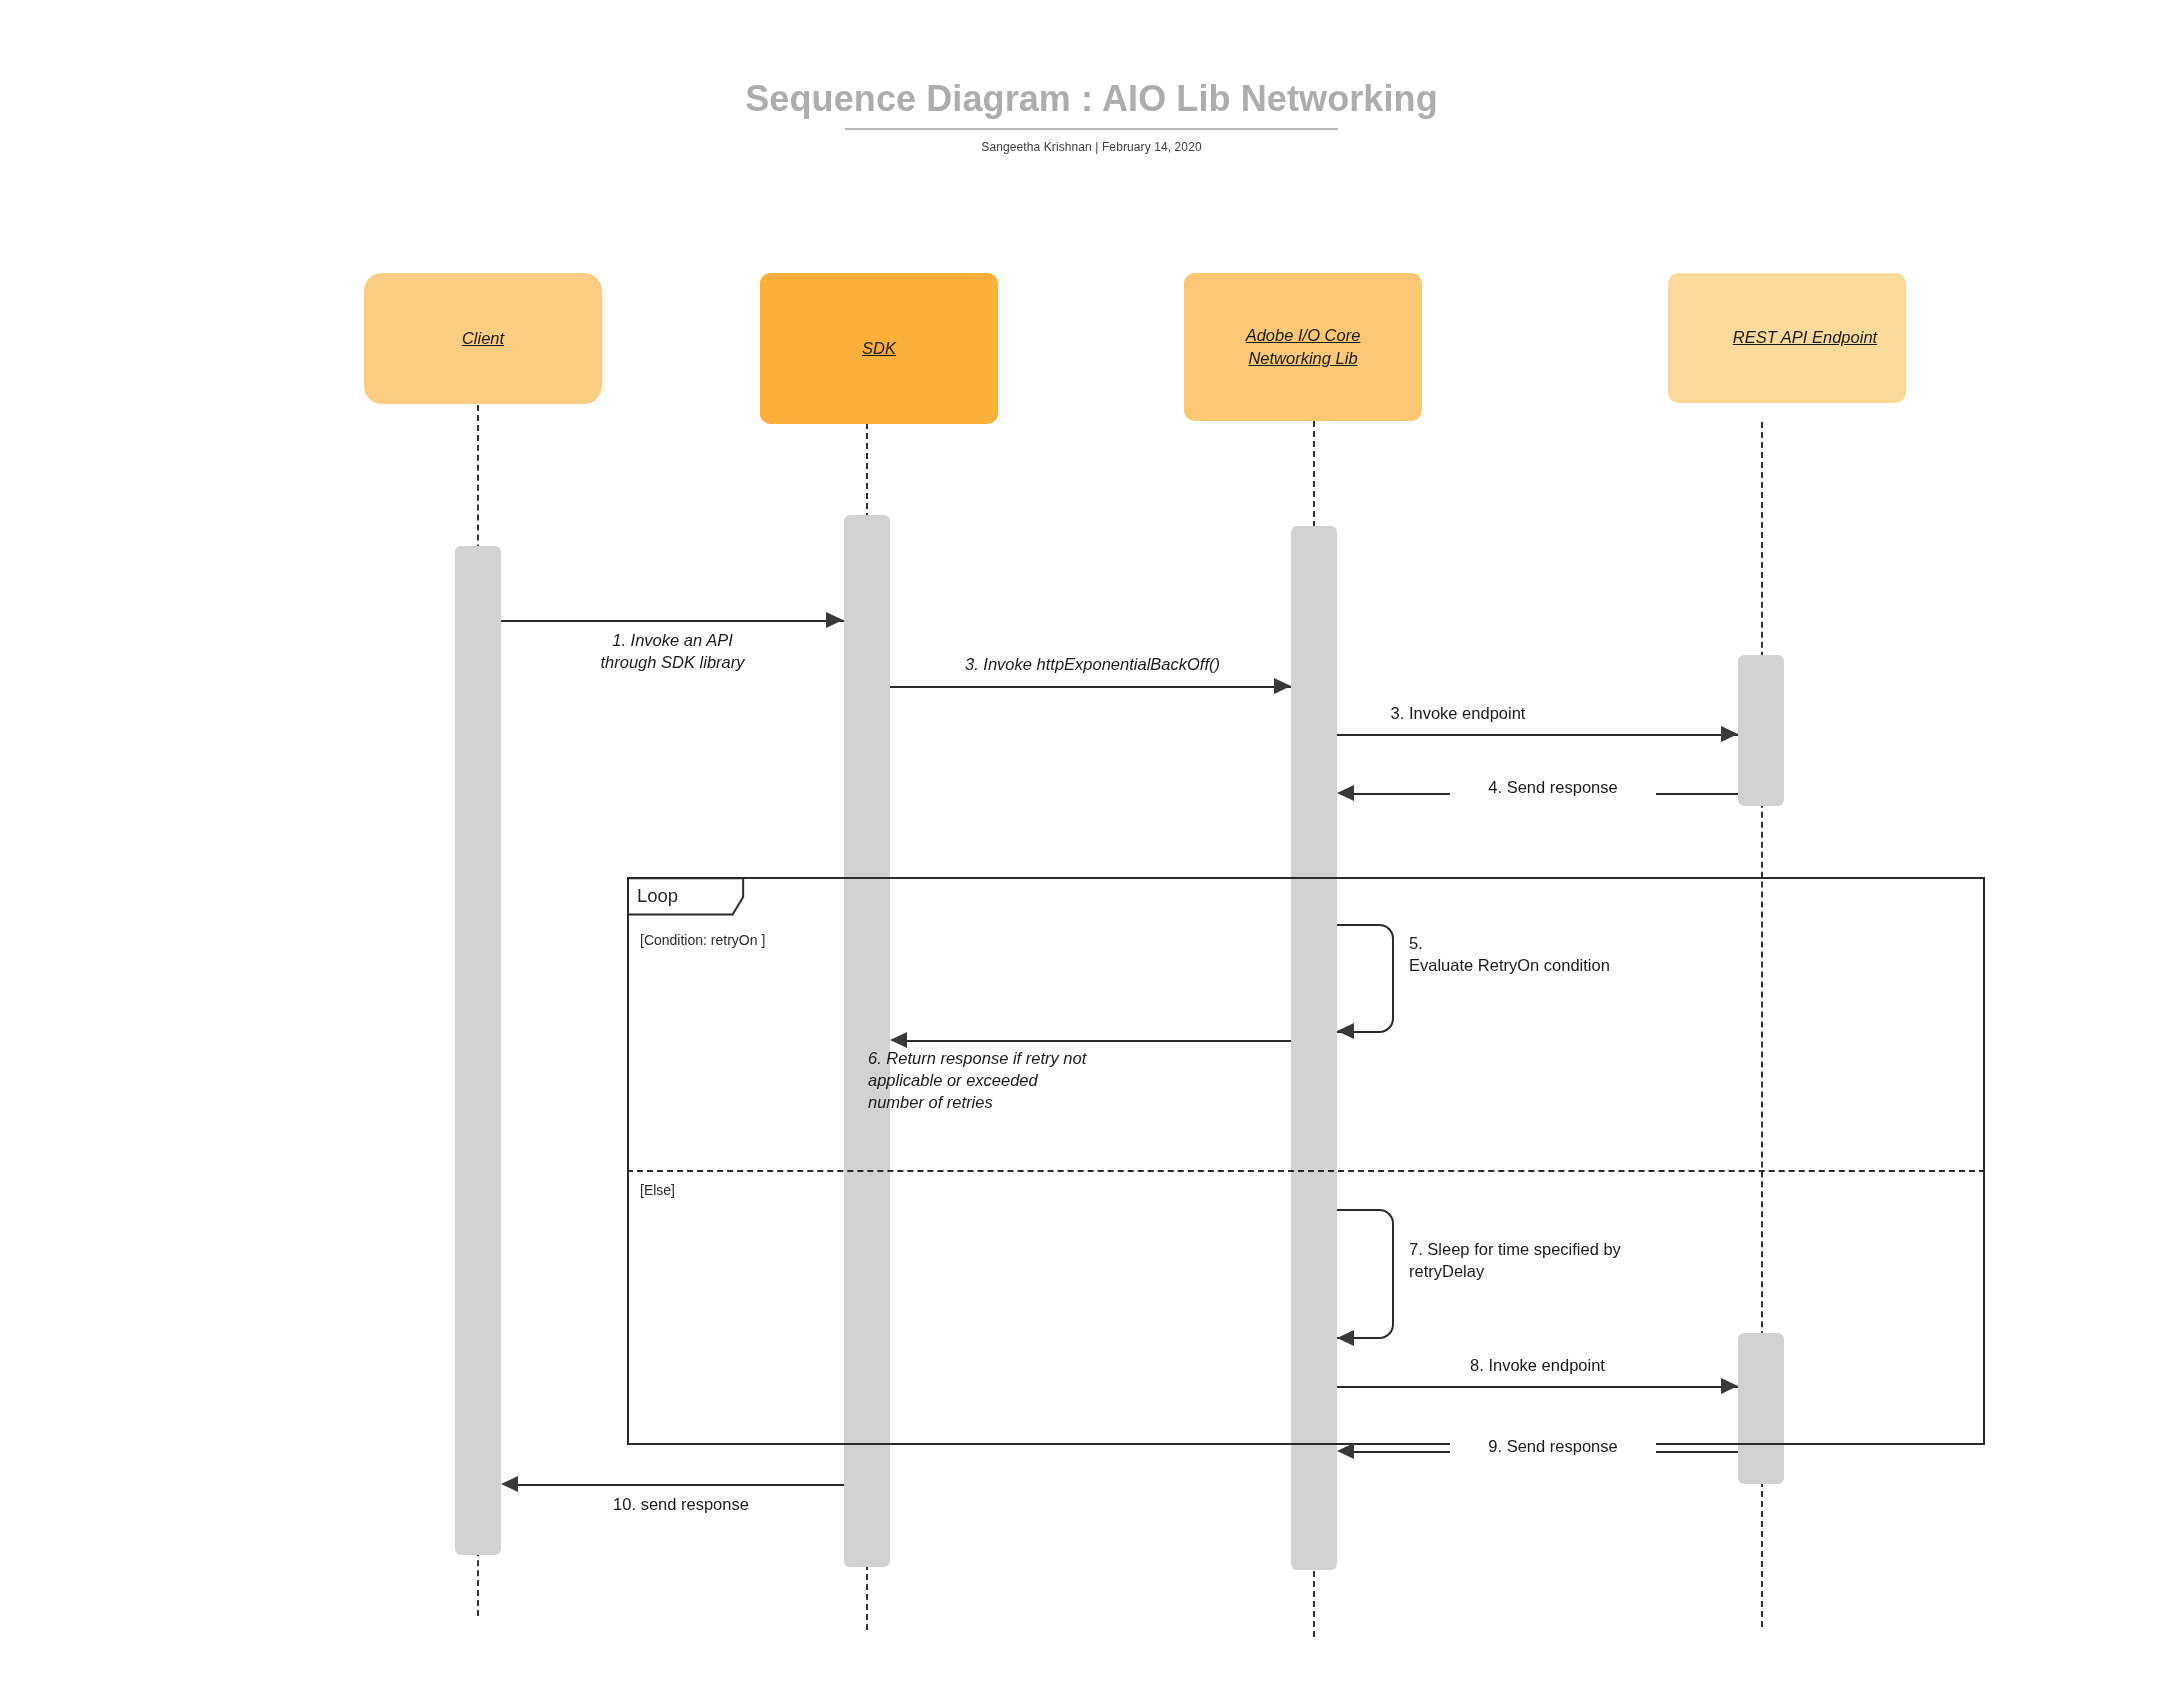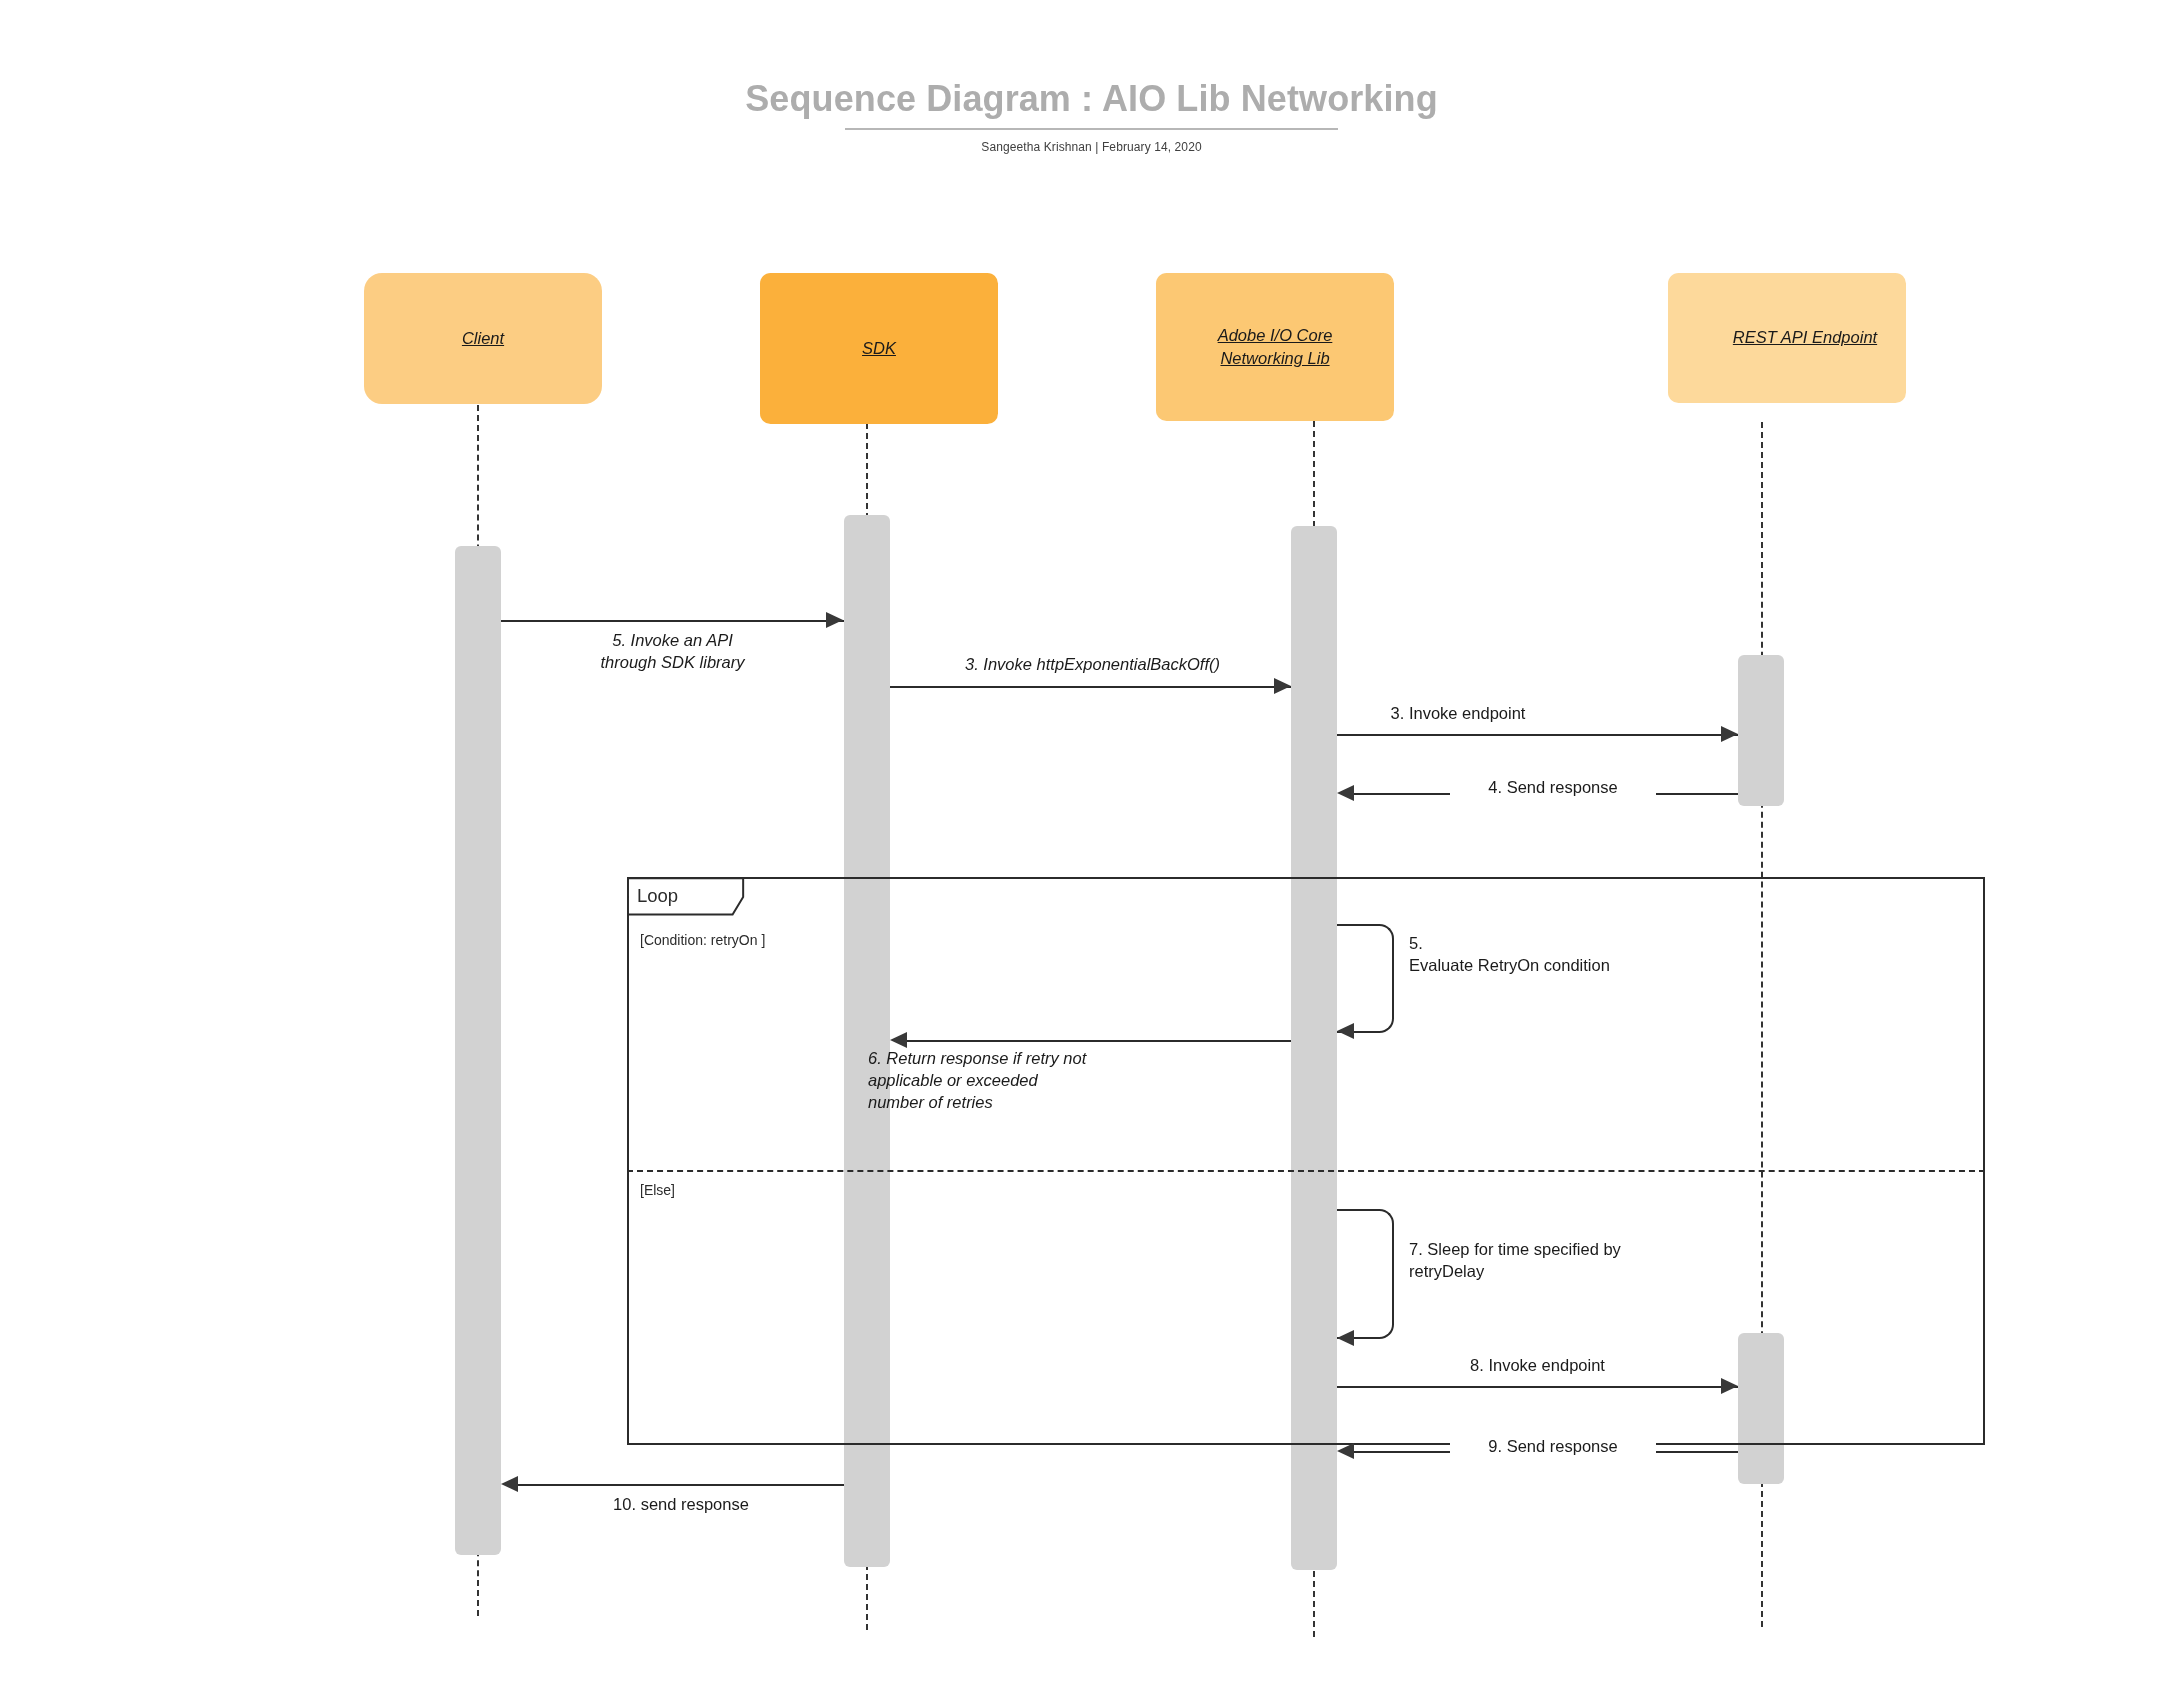--- a/index.html
+++ b/index.html
@@ -163,21 +163,21 @@
   <div class="lifeline" style="left:1761px; top:422px; height:1205px;"></div>
 
   <div class="participant" style="left:364px; top:273px; width:238px; height:131px; background:#FCCD83;border-radius:18px;">
     <span class="participant-label">Client</span>
   </div>
 
   <div class="participant" style="left:760px; top:273px; width:238px; height:151px; background:#FBB03B;">
     <span class="participant-label">SDK</span>
   </div>
 
-  <div class="participant" style="left:1156px; top:273px; width:238px; height:148px; background:#FCC873;">
+  <div class="participant" style="left:1184px; top:273px; width:238px; height:148px; background:#FCC873;">
     <span class="participant-label">Adobe I/O Core
 Networking Lib</span>
   </div>
 
   <div class="participant" style="left:1668px; top:273px; width:238px; height:130px; background:#FDD99B;padding-left:36px;">
     <span class="participant-label">REST API Endpoint</span>
   </div>
 
   <div class="activation" style="left:455px; top:546px; width:46px; height:1009px;"></div>
   <div class="activation" style="left:844px; top:515px; width:46px; height:1052px;"></div>
@@ -193,21 +193,21 @@
   <div id="loop-tab-label" style="left:637px; top:885px;">Loop</div>
 
   <div class="frag-condition" style="left:640px; top:932px;">[Condition: retryOn ]</div>
 
   <div id="loop-divider" style="left:627px; top:1170px; width:1358px;"></div>
 
   <div class="frag-condition" style="left:640px; top:1182px;">[Else]</div>
 
   <div class="msg-line" style="left:501px; top:620px; width:343px;"></div>
   <div class="arrow-head arrow-right" style="left:826px; top:612px;"></div>
-  <div class="msg-label italic center" style="left:501px; top:630px; width:343px;">5. Invoke an API
+  <div class="msg-label italic center" style="left:501px; top:630px; width:343px;">1. Invoke an API
 through SDK library</div>
 
   <div class="msg-line" style="left:890px; top:686px; width:401px;"></div>
   <div class="arrow-head arrow-right" style="left:1274px; top:678px;"></div>
   <div class="msg-label italic center" style="left:923px; top:654px; width:339px;">3. Invoke httpExponentialBackOff()</div>
 
   <div class="msg-line" style="left:1337px; top:734px; width:401px;"></div>
   <div class="arrow-head arrow-right" style="left:1721px; top:726px;"></div>
   <div class="msg-label center" style="left:1290px; top:703px; width:336px;">3. Invoke endpoint</div>
 

